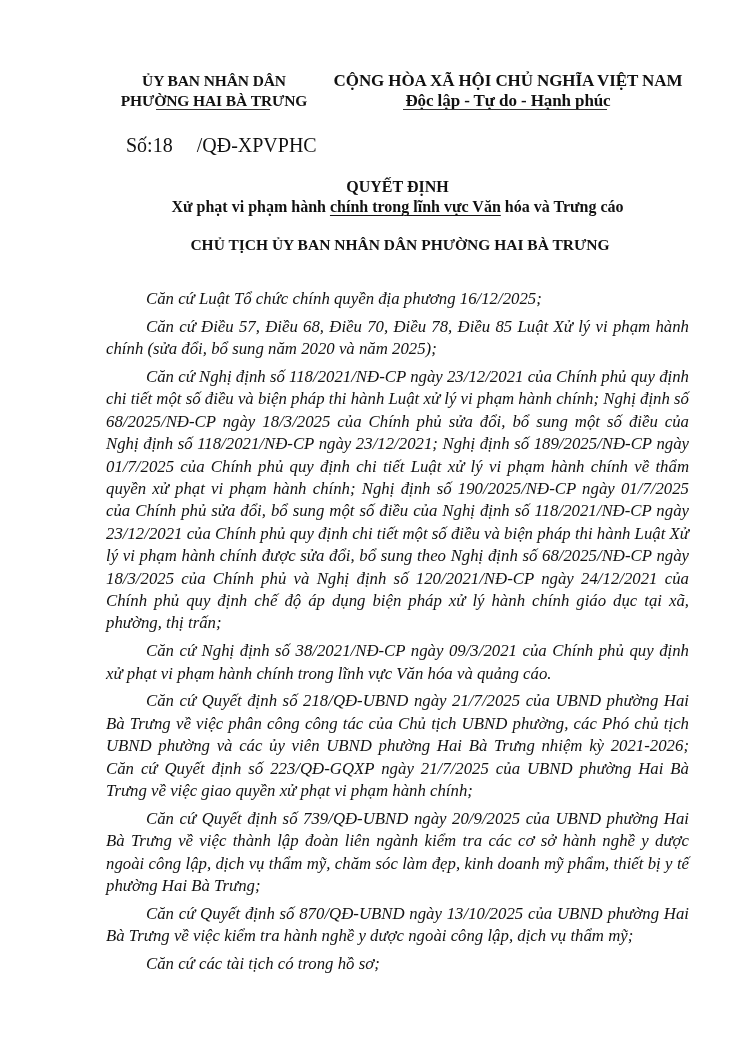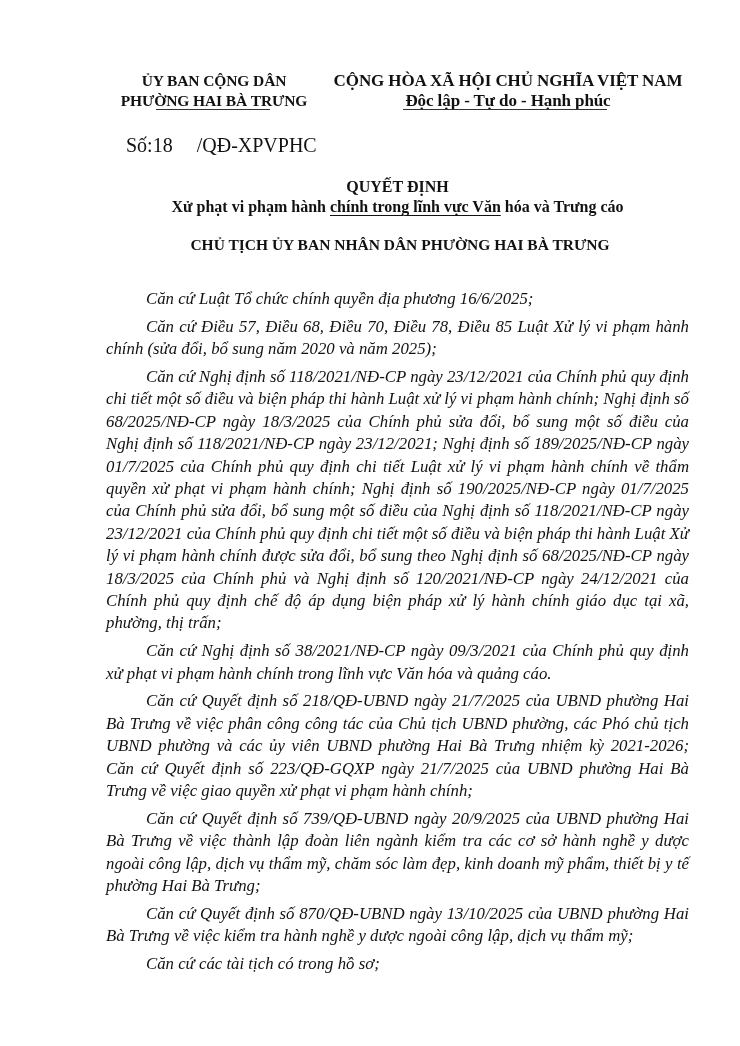--- a/index.html
+++ b/index.html
@@ -128,41 +128,41 @@
       margin: 0 0 5.4px 0;
       text-indent: 40px;
     }
   </style>
 </head>
 <body>
 
 <div class="page">
 
   <div class="hdr-left">
-    <span class="hdr-line">ỦY BAN CỘNG DÂN</span>
+    <span class="hdr-line">ỦY BAN NHÂN DÂN</span>
     <span class="hdr-line">PHƯỜNG HAI BÀ TRƯNG</span>
   </div>
   <div class="rule-left"></div>
 
   <div class="hdr-right">
     <span class="hdr-line">CỘNG HÒA XÃ HỘI CHỦ NGHĨA VIỆT NAM</span>
     <span class="hdr-line">Độc lập - Tự do - Hạnh phúc</span>
   </div>
   <div class="rule-right"></div>
 
   <div class="ref-no"><span>Số:18</span><span class="sp"></span><span>/QĐ-XPVPHC</span></div>
 
 
   <div class="title">QUYẾT ĐỊNH</div>
   <div class="subtitle"><span>Xử phạt vi phạm hành </span><span class="ul">chính trong lĩnh vực Văn</span><span> hóa và Trưng cáo</span></div>
 
   <div class="authority">CHỦ TỊCH ỦY BAN NHÂN DÂN PHƯỜNG HAI BÀ TRƯNG</div>
 
   <div class="body">
-    <p class="para">Căn cứ Luật Tổ chức chính quyền địa phương 16/6/2025;</p>
+    <p class="para">Căn cứ Luật Tổ chức chính quyền địa phương 16/12/2025;</p>
     <p class="para">Căn cứ Điều 57, Điều 68, Điều 70, Điều 78, Điều 85 Luật Xử lý vi phạm hành chính (sửa đổi, bổ sung năm 2020 và năm 2025);</p>
     <p class="para">Căn cứ Nghị định số 118/2021/NĐ-CP ngày 23/12/2021 của Chính phủ quy định chi tiết một số điều và biện pháp thi hành Luật xử lý vi phạm hành chính; Nghị định số 68/2025/NĐ-CP ngày 18/3/2025 của Chính phủ sửa đổi, bổ sung một số điều của Nghị định số 118/2021/NĐ-CP ngày 23/12/2021; Nghị định số 189/2025/NĐ-CP ngày 01/7/2025 của Chính phủ quy định chi tiết Luật xử lý vi phạm hành chính về thẩm quyền xử phạt vi phạm hành chính; Nghị định số 190/2025/NĐ-CP ngày 01/7/2025 của Chính phủ  sửa đổi, bổ sung một số điều của Nghị định số 118/2021/NĐ-CP ngày 23/12/2021 của Chính phủ quy định chi tiết một số điều và biện pháp thi hành Luật Xử lý vi phạm hành chính được sửa đổi, bổ sung theo Nghị định số 68/2025/NĐ-CP ngày 18/3/2025 của Chính phủ và Nghị định số 120/2021/NĐ-CP ngày 24/12/2021 của Chính phủ quy định chế độ áp dụng biện pháp xử lý hành chính giáo dục tại xã, phường, thị trấn;</p>
     <p class="para">Căn cứ Nghị định số 38/2021/NĐ-CP ngày 09/3/2021 của Chính phủ quy định xử phạt vi phạm hành chính trong lĩnh vực Văn hóa và quảng cáo.</p>
     <p class="para">Căn cứ Quyết định số 218/QĐ-UBND ngày 21/7/2025 của UBND phường Hai Bà Trưng về việc phân công công tác của Chủ tịch UBND phường, các Phó chủ tịch UBND phường và các ủy viên UBND phường Hai Bà Trưng nhiệm kỳ 2021-2026; Căn cứ Quyết định số 223/QĐ-GQXP ngày 21/7/2025 của UBND phường Hai Bà Trưng về việc giao quyền xử phạt vi phạm hành chính;</p>
     <p class="para">Căn cứ Quyết định số 739/QĐ-UBND ngày 20/9/2025 của UBND phường Hai Bà Trưng về việc thành lập đoàn liên ngành kiểm tra các cơ sở hành nghề y dược ngoài công lập, dịch vụ thẩm mỹ, chăm sóc làm đẹp, kinh doanh mỹ phẩm, thiết bị y tế phường Hai Bà Trưng;</p>
     <p class="para">Căn cứ Quyết định số 870/QĐ-UBND ngày 13/10/2025 của UBND phường Hai Bà Trưng về việc kiểm tra hành nghề y dược ngoài công lập, dịch vụ thẩm mỹ;</p>
     <p class="para">Căn cứ các tài tịch có trong hồ sơ;</p>
   </div>
 
 </div>

